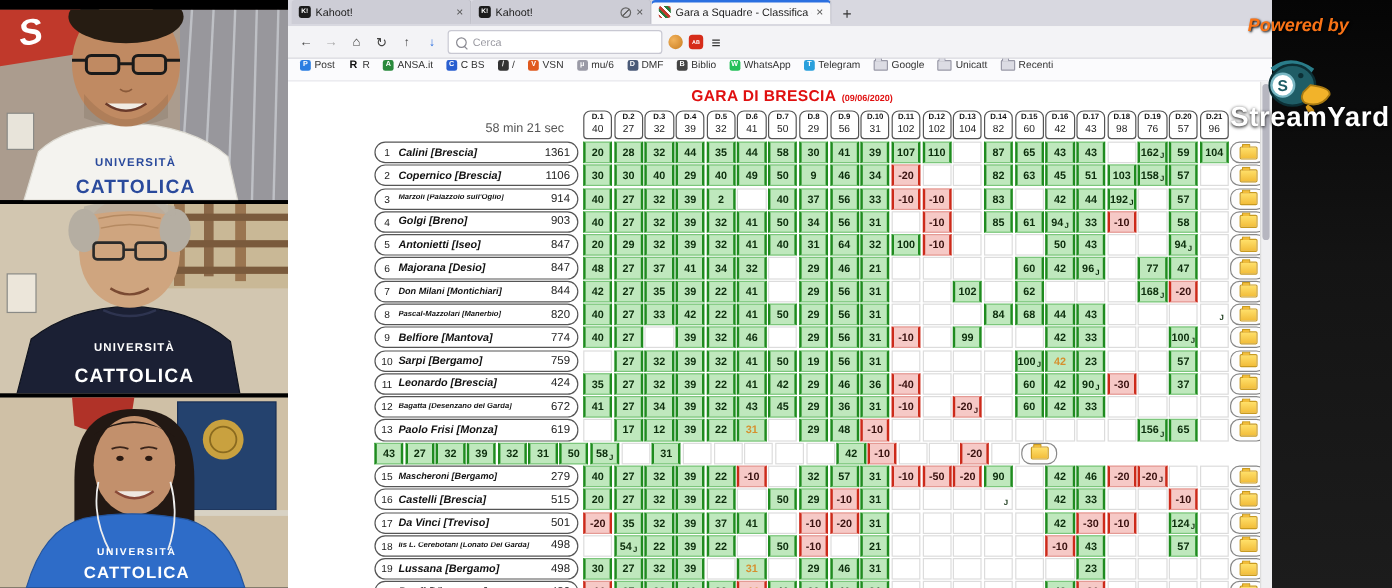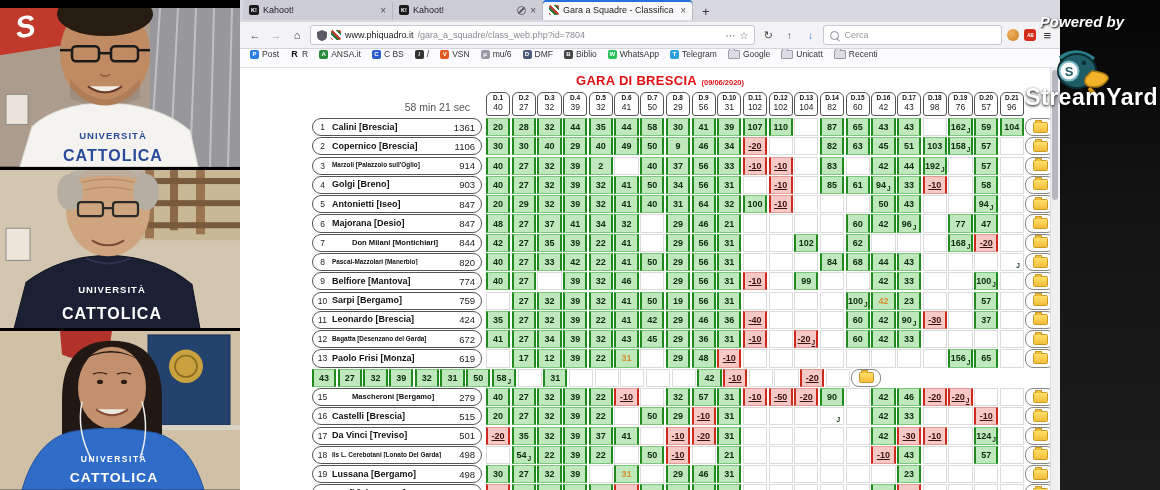--- a/index.html
+++ b/index.html
@@ -77,48 +77,48 @@
     font-size:10.5px;color:#555;align-self:flex-end;flex:none;}
   .chead{width:24.2px;margin-right:1.5px;box-sizing:border-box;border:1px solid #555;
     border-radius:6px 6px 3px 3px;background:#fff;text-align:center;padding-top:1px;height:24px;flex:none;}
   .cid{font-size:6.5px;font-weight:bold;color:#111;line-height:1.2;}
   .cpts{font-size:8.5px;color:#222;line-height:1.2;}
   .fhead{width:30px;flex:none;}
 
   .pill{width:170px;margin-right:4px;box-sizing:border-box;border:1px solid #555;border-radius:9px;
     background:#fff;display:flex;align-items:center;gap:3px;padding:0 6px 0 3px;flex:none;overflow:hidden;}
   .rank{width:13px;font-size:8.5px;color:#222;text-align:center;flex:none;}
-  .tname{flex:1;font-size:9px;font-weight:bold;color:#111;white-space:nowrap;overflow:hidden;line-height:1;}
-  .tname.med{font-size:7.6px;margin-left:20px;}
+  .tname{flex:1;font-size:9px;font-weight:bold;color:#111;white-space:nowrap;overflow:hidden;line-height:1;font-style:italic;}
+  .tname.med{font-size:7.6px;}
   .tname.long{font-size:6.4px;white-space:normal;line-height:1.05;}
   .tscore{font-size:9.5px;color:#222;flex:none;}
 
   .cell{width:24.2px;margin-right:1.5px;box-sizing:border-box;display:flex;align-items:center;
     justify-content:center;font-size:9px;font-weight:bold;background:#fff;border:1px solid #dcdcdc;flex:none;}
   .cell.pos{background:#bfe8bd;border:1px solid #7cc67c;border-left:2.5px solid #1f8b1f;
     border-right:2.5px solid #1f8b1f;color:#0c2d0c;}
   .cell.neg{background:#f6c9c6;border:1px solid #e49a94;border-left:2.5px solid #cc2a1a;
-    border-right:2.5px solid #cc2a1a;color:#3a1210;text-decoration:underline;}
+    border-right:2.5px solid #cc2a1a;color:#3a1210;}
   .cell.orange span{color:#d6902e;}
   .cell i{font-style:normal;font-size:6.5px;font-weight:bold;align-self:flex-end;margin:0 0 1px 1px;}
   .cell.jonly{justify-content:flex-end;padding-right:3px;align-items:flex-end;color:#0c2d0c;}
   .fcol{width:30px;box-sizing:border-box;border:1px solid #888;border-radius:8px;background:#fdfdfd;
     display:flex;align-items:center;justify-content:center;flex:none;}
   .folder{width:13px;height:9px;background:linear-gradient(#ffe06a,#f2bd3a);border:1px solid #c89a20;
     border-radius:1.5px;position:relative;}
   .folder::before{content:"";position:absolute;top:-3px;left:1px;width:5px;height:2px;
     background:#f2bd3a;border:1px solid #c89a20;border-bottom:none;border-radius:1px 1px 0 0;}
 
   .vscroll{position:absolute;right:0;top:0;bottom:0;width:9px;background:#f0f0f2;border-left:1px solid #ddd;}
   .vthumb{position:absolute;top:2px;left:1px;width:6px;height:130px;background:#b6b6c0;border-radius:3px;}
 
   
   .rightstrip{position:absolute;left:1060px;top:0;width:100px;height:490px;
     background:linear-gradient(180deg,#050505,#141414 45%,#1c1c1c);}
-  .powered{position:absolute;top:13px;right:36px;color:#ffffff;font-weight:bold;font-style:italic;
+  .powered{position:absolute;top:13px;right:36px;color:#f97316;font-weight:bold;font-style:italic;
     font-size:15px;text-shadow:1px 1px 2px #000;z-index:6;}
   .duck{position:absolute;top:46px;right:50px;width:60px;height:58px;z-index:6;}
   .brand{position:absolute;top:84px;right:2px;color:#fff;font-weight:bold;font-size:23px;
     text-shadow:0 1px 3px #000;z-index:6;letter-spacing:.5px;}
 </style>
 </head>
 <body>
 
 <div class="stage">
 
@@ -232,30 +232,20 @@
         <span class="ttl">Gara a Squadre - Classifica -</span>
         <span class="tclose">×</span>
       </div>
       <div class="newtab">+</div>
     </div>
 
     <div class="navbar">
       <span class="nbtn">←</span>
       <span class="nbtn dim">→</span>
       <span class="nbtn">⌂</span>
-      <div class="urlbar">
-        <svg width="10" height="11">
-            <path d="M5 0 L10 2 V6 Q10 10 5 11 Q0 10 0 6 V2 Z" fill="#5a5a66"></path>
-          </svg>
-        <span class="sicon"></span>
-        <span class="uhost">www.phiquadro.it</span>
-        <span class="upath">/gara_a_squadre/class_web.php?id=7804</span>
-        <span class="udots">⋯</span>
-        <span class="ustar">☆</span>
-      </div>
       <span class="nbtn reload">↻</span>
       <span class="nbtn updl">↑</span>
       <span class="nbtn updl dl">↓</span>
       <div class="searchbar">
         <span class="lens"></span>
         <span>Cerca</span>
       </div>
       <span class="ext1"></span>
       <span class="ext2">AB</span>
       <span class="menu">≡</span>

